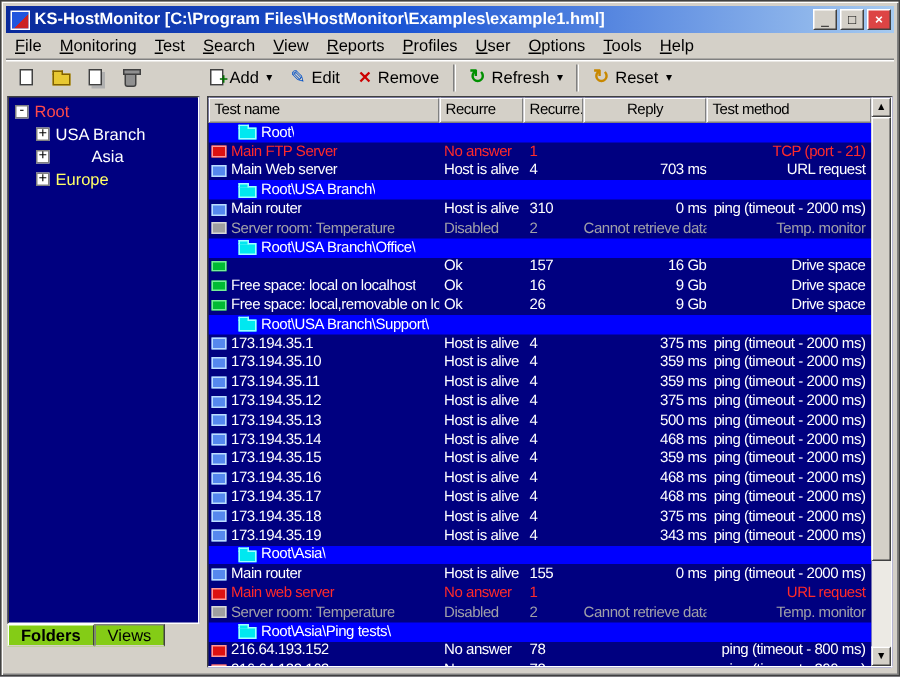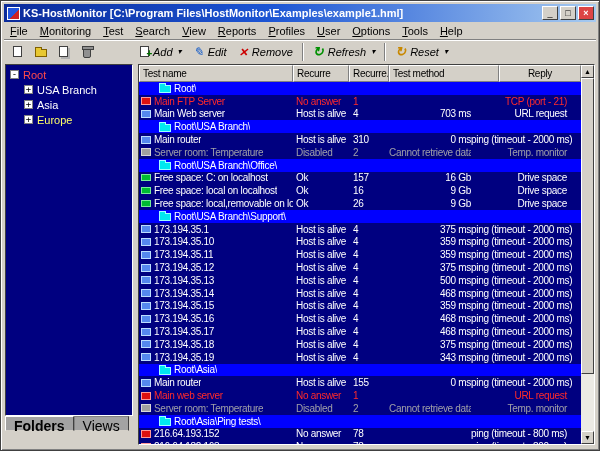--- a/index.html
+++ b/index.html
@@ -20,21 +20,21 @@
     font-size:9px;line-height:12px;text-align:center;color:#000;}
   .win-btn.close{background:#DD4444;color:#FFFFFF;font-weight:bold;}
 
   
   .menubar{position:absolute;left:3px;top:21px;right:3px;height:17px;display:flex;
     align-items:center;font-size:11px;color:#000;}
   .menu-item{padding:2px 6px;white-space:nowrap;}
 
   
   .toolbar{position:absolute;left:3px;top:38px;right:3px;height:24px;display:flex;
-    align-items:center;border-top:1px solid #808080;box-shadow:inset 0 1px 0 #FFFFFF;font-style:italic;}
+    align-items:center;border-top:1px solid #808080;box-shadow:inset 0 1px 0 #FFFFFF;}
   .tb-left{width:130px;display:flex;align-items:center;padding-left:3px;gap:2px;flex:none;}
   .tb-ic-btn{width:21px;height:20px;display:flex;align-items:center;justify-content:center;}
   .tb-main{display:flex;align-items:center;}
   .tbtn{display:flex;align-items:center;gap:4px;height:20px;padding:0 6px;font-size:11px;color:#000;}
   .tb-sep{width:2px;height:18px;border-left:1px solid #808080;border-right:1px solid #FFFFFF;margin:0 3px;}
   .dd{font-size:8px;margin-left:1px;}
   .tic{display:inline-block;line-height:12px;}
   .ic-page{width:9px;height:11px;background:#FFFFFF;border:1px solid #404040;}
   .ic-folder-y{width:12px;height:8px;background:#E8C832;border:1px solid #806000;position:relative;margin-top:3px;}
   .ic-folder-y::before{content:"";position:absolute;left:-1px;top:-3px;width:5px;height:2px;background:#E8C832;border:1px solid #806000;border-bottom:none;}
@@ -49,42 +49,42 @@
   .ic-reset::before{content:"↻";color:#C88800;font-weight:bold;font-size:13px;}
 
   
   .left-panel{position:absolute;left:4px;top:63px;width:128px;bottom:5px;}
   .tree-box{position:absolute;left:0;right:0;top:0;height:352px;background:#000080;
     border:1px solid;border-color:#404040 #FFFFFF #FFFFFF #404040;overflow:hidden;padding-top:2px;}
   .tree-row{height:15px;display:flex;align-items:center;gap:4px;font-size:11px;white-space:nowrap;}
   .expander{width:9px;height:9px;flex:none;background:#FFFFFF;color:#000;border:1px solid #808080;
     font-size:9px;line-height:7px;text-align:center;font-family:"DejaVu Sans Mono",monospace;}
   .tab-bar{position:absolute;left:0;top:352px;height:15px;display:flex;}
-  .tab{font-size:14px;padding:1px 8px 0 8px;background:#a3a3a3;color:#000;
+  .tab{font-size:11px;padding:1px 8px 0 8px;background:#84cc16;color:#000;
     border:1px solid;border-color:#808080 #404040 #D4D0C8 #808080;}
   .tab.active{border-color:#FFFFFF #404040 #D4D0C8 #FFFFFF;font-weight:bold;}
 
   
   .table-panel{position:absolute;left:137px;top:63px;right:4px;bottom:5px;background:#000080;
     border:1px solid;border-color:#404040 #FFFFFF #FFFFFF #404040;overflow:hidden;}
   .table-header{display:flex;height:17px;margin-right:13px;}
   .th{background:#D4D0C8;color:#000;font-size:10px;letter-spacing:-0.3px;padding:2px 3px;
     border:1px solid;border-color:#FFFFFF #808080 #808080 #FFFFFF;
     white-space:nowrap;overflow:hidden;}
   .th0{width:154px;} .th1{width:56px;} .th2{width:40px;} .th3{width:82px;text-align:center;} .th4{flex:1;}
   .rows{position:absolute;left:0;right:13px;top:17px;bottom:0;overflow:hidden;}
   .row{height:12.8px;display:flex;align-items:center;font-size:10px;letter-spacing:-0.3px;
     color:#FFFFFF;white-space:nowrap;}
   .row.folder{background:#0000FF;}
   .cell{overflow:hidden;flex:none;}
   .c0{width:154px;display:flex;align-items:center;gap:3px;padding-left:2px;}
   .c1{width:56px;padding-left:3px;}
   .c2{width:40px;padding-left:4px;}
   .c3{width:82px;text-align:right;}
-  .c4{flex:1;text-align:right;padding-right:14px;}
+  .c4{flex:1;text-align:right;padding-right:4px;}
   .cfull{flex:1;display:flex;align-items:center;gap:3px;padding-left:20px;}
   .st-dead{color:#FF2A2A;}
   .st-disabled{color:#A0A0A8;}
   .nm{overflow:hidden;}
   .ric{flex:none;display:inline-block;}
   .i-host{width:10px;height:8px;background:#5588EE;border:1px solid #BBDDFF;}
   .i-dead{width:10px;height:8px;background:#DD1111;border:1px solid #FF9999;}
   .i-drive{width:10px;height:7px;background:#00BB33;border:1px solid #77EE99;}
   .i-off{width:10px;height:8px;background:#A0A0A0;border:1px solid #D8D8D8;}
   .i-folder{width:12px;height:8px;background:#00E8F0;border:1px solid #A0FFFF;position:relative;margin-top:2px;}
@@ -175,40 +175,40 @@
         <div class="tree-row" style="padding-left: 4px;">
           <span class="expander">-</span>
           <span class="tree-label" style="color: rgb(255, 74, 74);">Root</span>
         </div>
         <div class="tree-row" style="padding-left: 18px;">
           <span class="expander">+</span>
           <span class="tree-label" style="color: rgb(255, 255, 255);">USA Branch</span>
         </div>
         <div class="tree-row" style="padding-left: 18px;">
           <span class="expander">+</span>
-          <span class="tree-label" style="color: rgb(255, 255, 255);">Asia</span>
+          <span class="tree-label" style="color: rgb(255, 255, 255); margin-left: 24px;">Asia</span>
         </div>
         <div class="tree-row" style="padding-left: 18px;">
           <span class="expander">+</span>
           <span class="tree-label" style="color: rgb(255, 255, 102);">Europe</span>
         </div>
       </div>
     <div class="tab-bar">
         <div class="tab active">Folders</div>
         <div class="tab">Views</div>
       </div>
   </div>
 
   <div class="table-panel">
     <div class="table-header">
         <div class="th th0">Test name</div>
         <div class="th th1">Recurre</div>
         <div class="th th2">Recurre...</div>
+        <div class="th th3">Reply</div>
         <div class="th th4">Test method</div>
-        <div class="th th3">Reply</div>
       </div>
     <div class="rows">
         <div class="row folder">
           <span class="cell cfull">
             <span class="ric i-folder"></span>
             <span class="nm">Root\</span>
           </span>
         </div>
         <div class="row test st-dead">
           <span class="cell c0">
@@ -258,21 +258,20 @@
         </div>
         <div class="row folder">
           <span class="cell cfull">
             <span class="ric i-folder"></span>
             <span class="nm">Root\USA Branch\Office\</span>
           </span>
         </div>
         <div class="row test st-ok">
           <span class="cell c0">
             <span class="ric i-drive"></span>
-            <span class="nm">Free space: C: on localhost</span>
           </span>
           <span class="cell c1">Ok</span>
           <span class="cell c2">157</span>
           <span class="cell c3">16 Gb</span>
           <span class="cell c4">Drive space</span>
         </div>
         <div class="row test st-ok">
           <span class="cell c0">
             <span class="ric i-drive"></span>
             <span class="nm">Free space: local on localhost</span>

